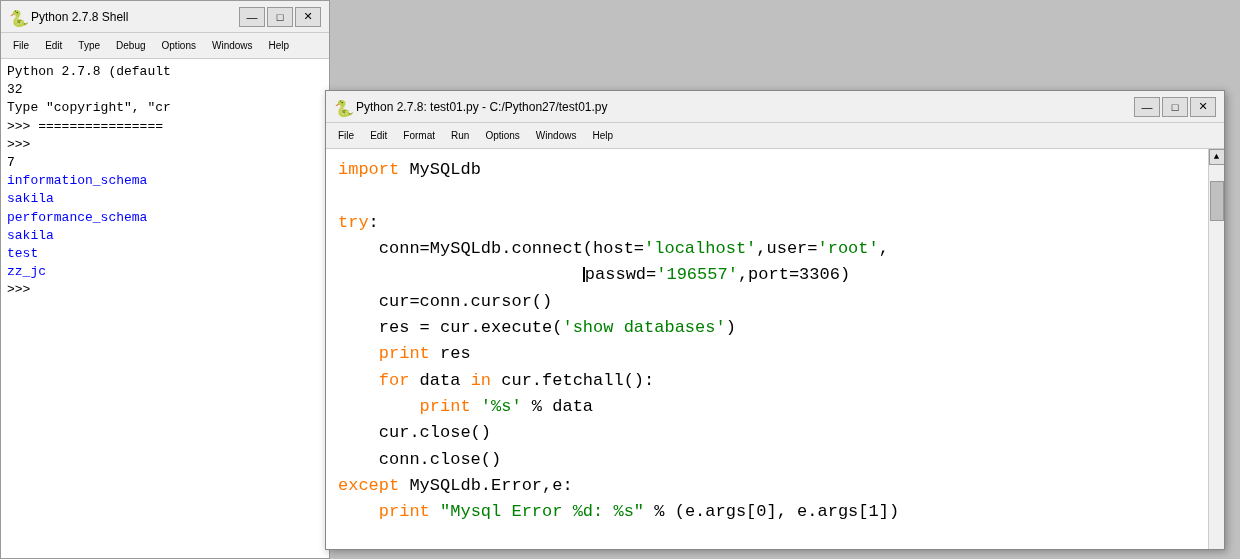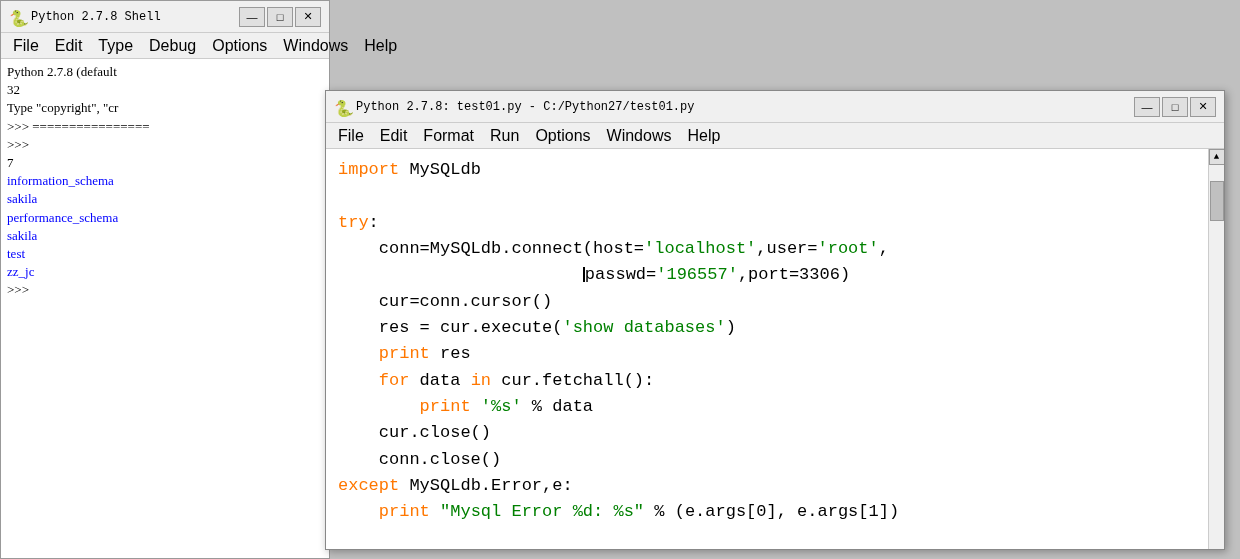--- a/index.html
+++ b/index.html
@@ -34,21 +34,21 @@
       gap: 6px;
     }
 
     .title-bar-icon {
       width: 16px;
       height: 16px;
       flex-shrink: 0;
     }
 
     .title-bar-text {
-      font-family: Liberation Mono, monospace;
+      font-family: Liberation Sans, sans-serif;
       font-size: 12px;
       color: #000;
       flex: 1;
     }
 
     .title-bar-controls {
       display: flex;
       gap: 2px;
     }
 
@@ -70,40 +70,39 @@
       gap: 0;
       padding: 2px 4px;
       background: #f0f0f0;
       border-bottom: 1px solid #ccc;
       height: 26px;
       align-items: center;
     }
 
     .menu-item {
       font-family: Arial, sans-serif;
-      font-size: 16px;
+      font-size: 10px;
       padding: 2px 8px;
       cursor: pointer;
       color: #000;
     }
 
     .shell-content {
       background: #ffffff;
       flex: 1;
       padding: 4px 6px;
       font-size: 13px;
       font-family: 'Courier New', Courier, monospace;
       overflow: hidden;
       color: #000;
     }
 
     .shell-line {
       line-height: 1.4;
       white-space: pre;
-      font-family: Liberation Serif, serif;
     }
 
     .shell-blue { color: #0000ff; }
     .shell-black { color: #000000; }
 
     
     .editor-window {
       position: absolute;
       top: 90px;
       left: 325px;

